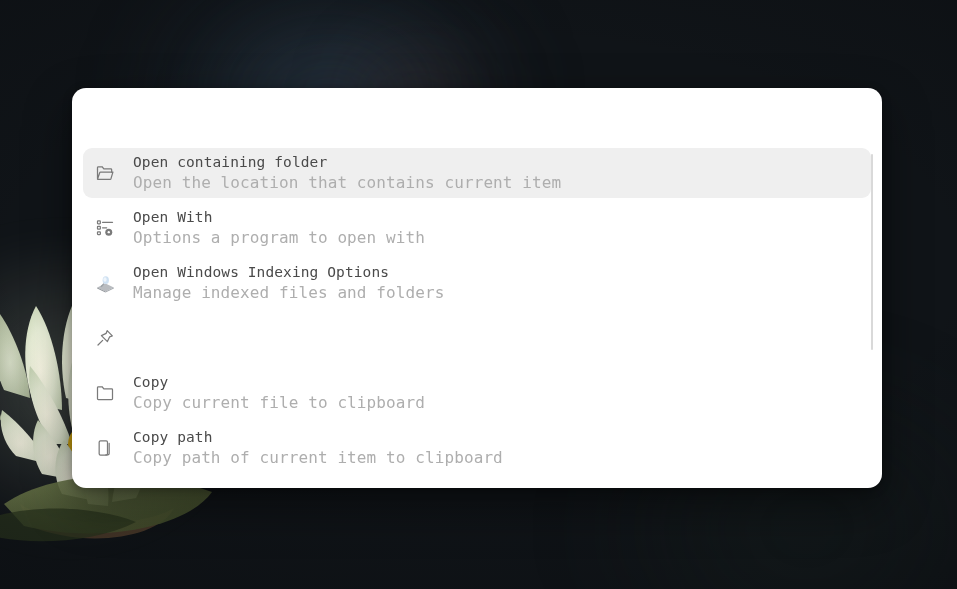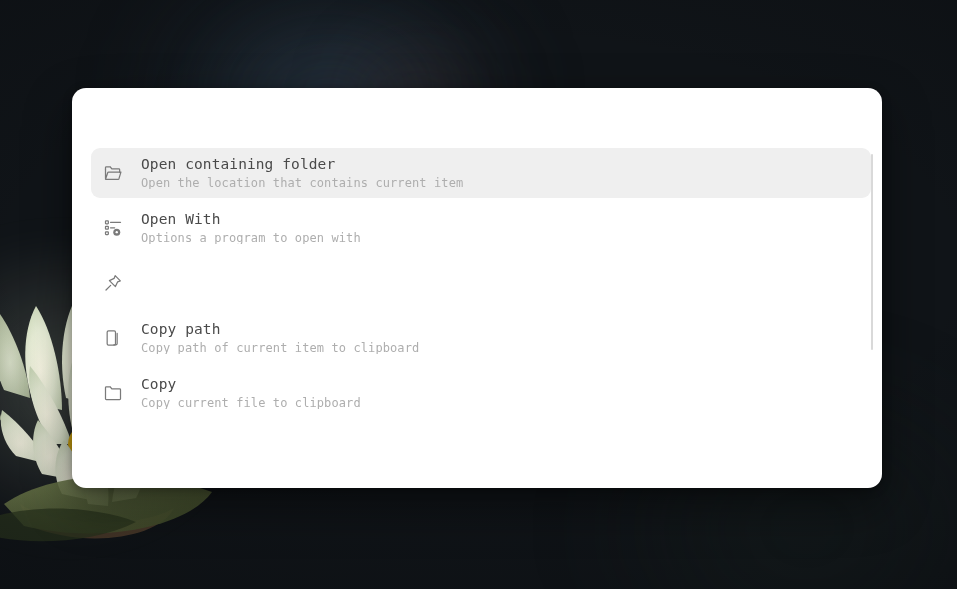--- a/index.html
+++ b/index.html
@@ -132,21 +132,20 @@
 
   .result-row {
     position: relative;
     display: flex;
     align-items: center;
     height: 50px;
     padding: 0 14px 0 12px;
     border-radius: 9px;
     margin-bottom: 5px;
     cursor: default;
-    margin-left: 8px;
   }
   .result-row.selected {
     background: #efefef;
   }
 
   .row-icon {
     flex: 0 0 30px;
     width: 30px;
     height: 24px;
     display: flex;
@@ -164,21 +163,21 @@
     overflow: hidden;
   }
   .row-title {
     font-size: 14.5px;
     color: #4a4a4a;
     letter-spacing: 0.1px;
     white-space: nowrap;
     margin-bottom: 5px;
   }
   .row-sub {
-    font-size: 12px;
+    font-size: 16px;
     color: #aeaeae;
     letter-spacing: 0.1px;
     white-space: nowrap;
   }
 
   
   #scrollbar {
     position: absolute;
     right: 8px;
     top: 0;
@@ -317,53 +316,72 @@
           <circle cx="16.5" cy="17" r="4.2" fill="#7a7a7a" stroke="none"></circle>
           <circle cx="16.5" cy="17" r="1.4" fill="#ffffff" stroke="none"></circle>
         </svg>
       </span>
       <span class="row-text">
         <span class="row-title">Open With</span>
         <span class="row-sub">Options a program to open with</span>
       </span>
     </div>
 
+    <div class="result-row">
+      <span class="row-icon">
+        <svg width="21" height="21" viewBox="0 0 24 24" xmlns="http://www.w3.org/2000/svg">
+
+          <path d="M2.5 16.5 L12 12 L21.5 16.5 L12 21 Z" fill="#b9bcc0"></path>
+          <path d="M2.5 16.5 L12 21 L12 22.3 L2.5 17.8 Z" fill="#8e9297"></path>
+          <path d="M21.5 16.5 L12 21 L12 22.3 L21.5 17.8 Z" fill="#a2a6ab"></path>
+
+          <ellipse cx="12.3" cy="8.2" rx="3.6" ry="4.4" fill="#cfe1f2"></ellipse>
+          <ellipse cx="11.4" cy="7.4" rx="1.9" ry="2.6" fill="#eef5fc"></ellipse>
+
+          <path d="M9.6 11.6 L6.3 15.2 L7.6 16.2 L10.8 12.6 Z" fill="#9aa0a6"></path>
+        </svg>
+      </span>
+      <span class="row-text">
+        <span class="row-title">Open Windows Indexing Options</span>
+        <span class="row-sub">Manage indexed files and folders</span>
+      </span>
+    </div>
 
     <div class="result-row">
       <span class="row-icon">
         <svg width="20" height="20" viewBox="0 0 24 24" fill="none" stroke="#7a7a7a" stroke-width="1.5" stroke-linecap="round" stroke-linejoin="round">
           <path d="M14.6 3.2 L20.8 9.4 L17.6 10.6 L14.9 16.3 L7.7 9.1 L13.4 6.4 Z"></path>
           <line x1="9.2" y1="14.8" x2="3.6" y2="20.4"></line>
         </svg>
       </span>
     </div>
 
     <div class="result-row">
       <span class="row-icon">
         <svg width="20" height="20" viewBox="0 0 24 24" fill="none" stroke="#7a7a7a" stroke-width="1.5" stroke-linecap="round" stroke-linejoin="round">
+          <path d="M3 19V5.5a1 1 0 0 1 1-1h4.6l2 2.5H20a1 1 0 0 1 1 1V19a1 1 0 0 1-1 1H4a1 1 0 0 1-1-1Z"></path>
+        </svg>
+      </span>
+      <span class="row-text">
+        <span class="row-title">Copy</span>
+        <span class="row-sub">Copy current file to clipboard</span>
+      </span>
+    </div>
+
+    <div class="result-row">
+      <span class="row-icon">
+        <svg width="20" height="20" viewBox="0 0 24 24" fill="none" stroke="#7a7a7a" stroke-width="1.5" stroke-linecap="round" stroke-linejoin="round">
           <rect x="5" y="3.5" width="10" height="17" rx="1.6"></rect>
           <path d="M17 6.5 v12 a1.6 1.6 0 0 1 -1.6 1.6 H13"></path>
         </svg>
       </span>
       <span class="row-text">
         <span class="row-title">Copy path</span>
         <span class="row-sub">Copy path of current item to clipboard</span>
       </span>
     </div>
 
-    <div class="result-row">
-      <span class="row-icon">
-        <svg width="20" height="20" viewBox="0 0 24 24" fill="none" stroke="#7a7a7a" stroke-width="1.5" stroke-linecap="round" stroke-linejoin="round">
-          <path d="M3 19V5.5a1 1 0 0 1 1-1h4.6l2 2.5H20a1 1 0 0 1 1 1V19a1 1 0 0 1-1 1H4a1 1 0 0 1-1-1Z"></path>
-        </svg>
-      </span>
-      <span class="row-text">
-        <span class="row-title">Copy</span>
-        <span class="row-sub">Copy current file to clipboard</span>
-      </span>
-    </div>
-
     <div id="scrollbar">
       <div id="scrollbar-thumb"></div>
     </div>
 
   </div>
 </div>
 
 </body></html>

